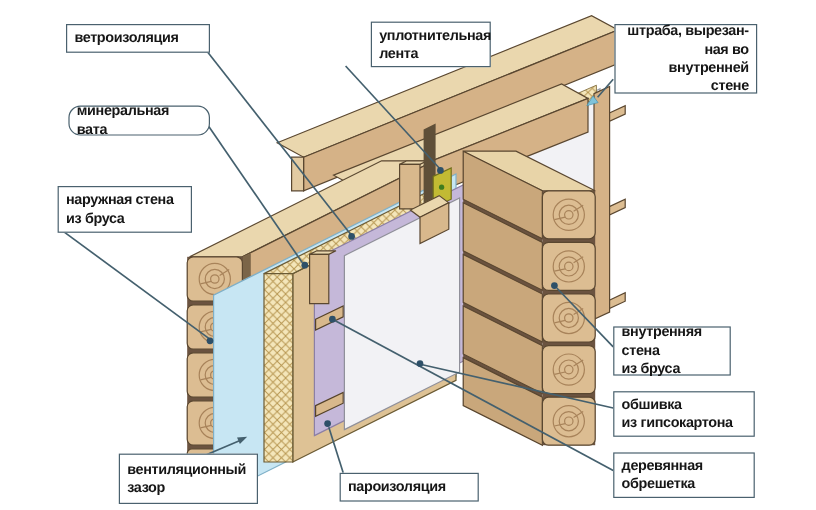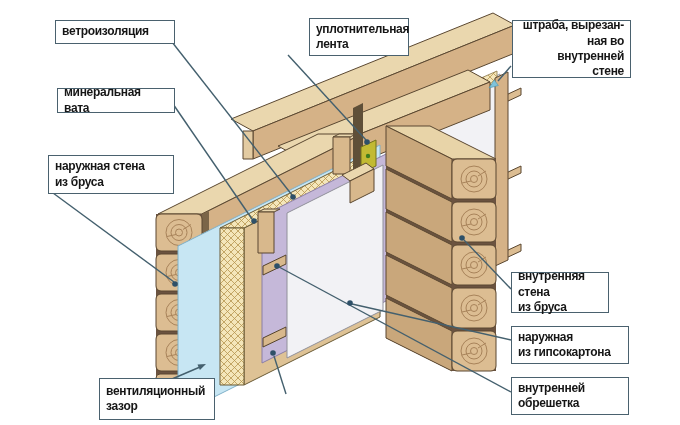--- a/index.html
+++ b/index.html
@@ -163,30 +163,31 @@
     <circle cx="462" cy="238" r="2.8"></circle>
     <circle cx="350" cy="303" r="2.8"></circle>
     <circle cx="277" cy="266" r="2.8"></circle>
     <circle cx="273" cy="353" r="2.8"></circle>
   </g>
   <polygon points="206,364 199.9,369.9 197.5,364.5" fill="#44606e"></polygon>
   <polygon points="489,88 494.2,79.9 498.4,85.5" fill="#7fc3da" stroke="#4a93ad" stroke-width="0.6"></polygon>
 </svg>
 
 <div class="callout" style="left:55px;  top:20px;  width:120px; height:24px;">ветроизоляция</div>
-<div class="callout" style="left:57px;  top:88px;  width:118px; height:25px;">минеральная вата</div>
-<div class="callout" style="left:48px;  top:155px; width:126px; height:39px;">наружная стена
+<div class="callout" style="left:57px;  top:88px;  width:118px; height:25px;border-radius:10px;">минеральная вата</div>
+<div class="callout" style="left:48px;  top:155px; width:112px; height:39px;">наружная стена
 из бруса</div>
 <div class="callout" style="left:57px;  top:378px; width:116px; height:42px;margin-left:42px;">вентиляционный
 зазор</div>
 <div class="callout" style="left:285px; top:18px;  width:100px; height:38px;margin-left:24px;">уплотнительная
 лента</div>
 <div class="callout" style="left:512px; top:20px;  width:119px; height:58px;text-align:right;">штраба, вырезан-
 ная во внутренней
 стене</div>
 <div class="callout" style="left:511px; top:272px; width:98px; height:41px;">внутренняя стена
 из бруса</div>
-<div class="callout" style="left:511px; top:326px; width:118px; height:38px;">наружная
+<div class="callout" style="left:511px; top:326px; width:118px; height:38px;">обшивка
 из гипсокартона</div>
-<div class="callout" style="left:511px; top:377px; width:118px; height:38px;">внутренней
+<div class="callout" style="left:511px; top:377px; width:118px; height:38px;">деревянная
 обрешетка</div>
+<div class="callout" style="left:283px; top:394px; width:116px; height:24px;">пароизоляция</div>
 
 </div>
 
 </body></html>

